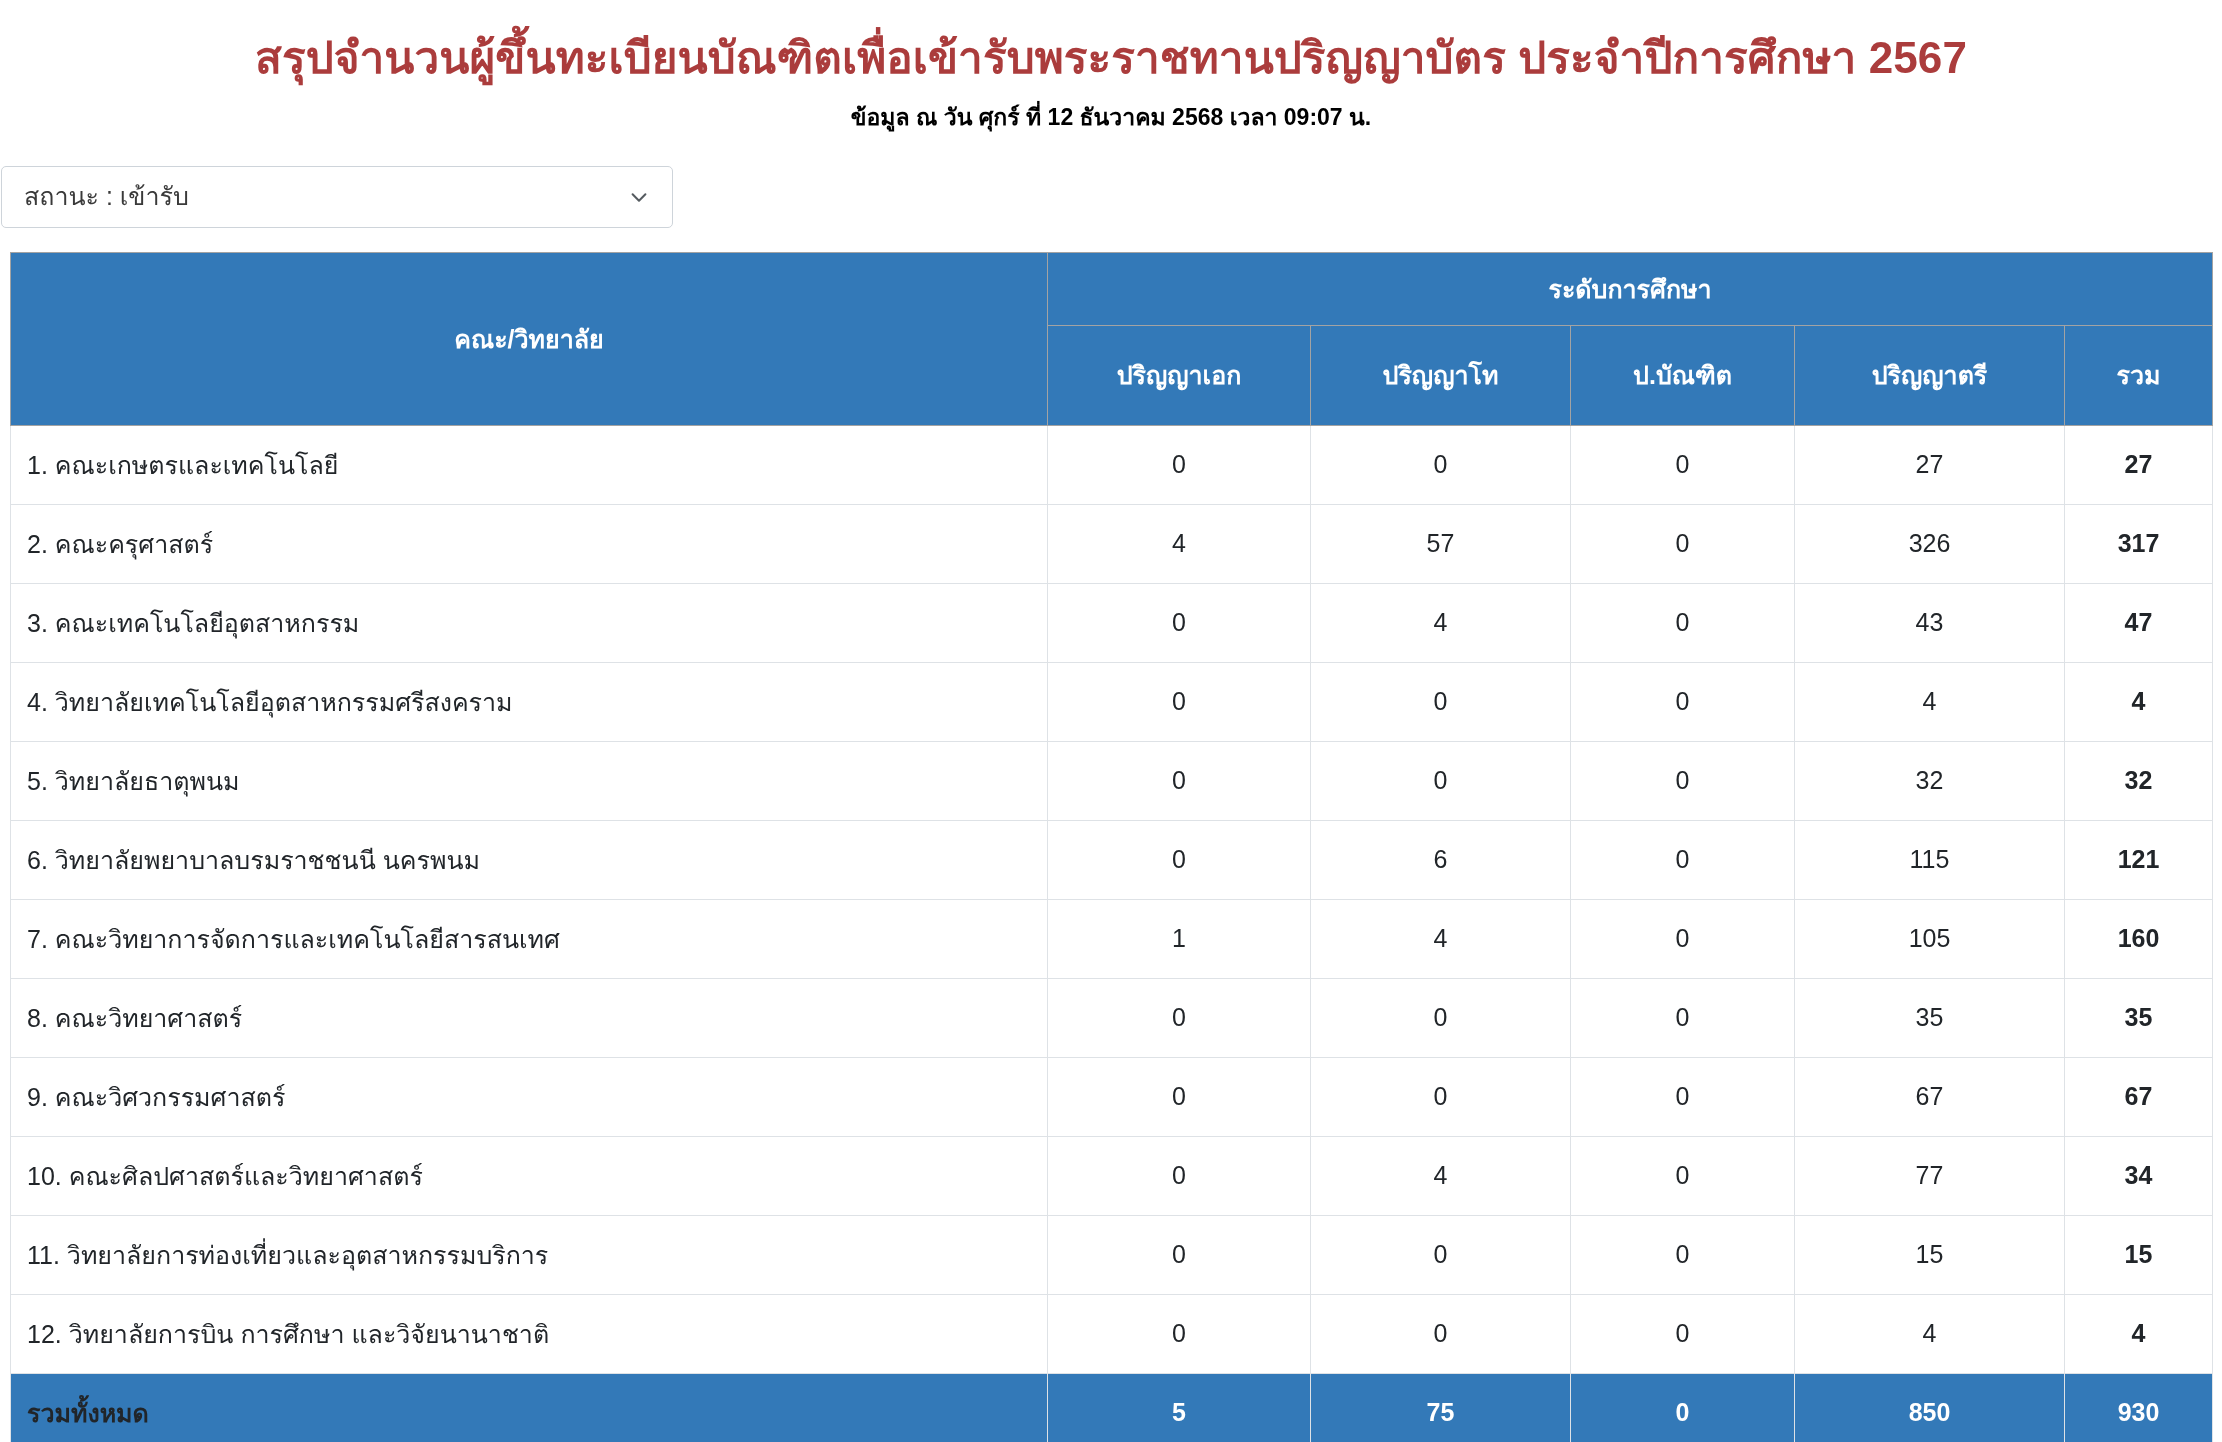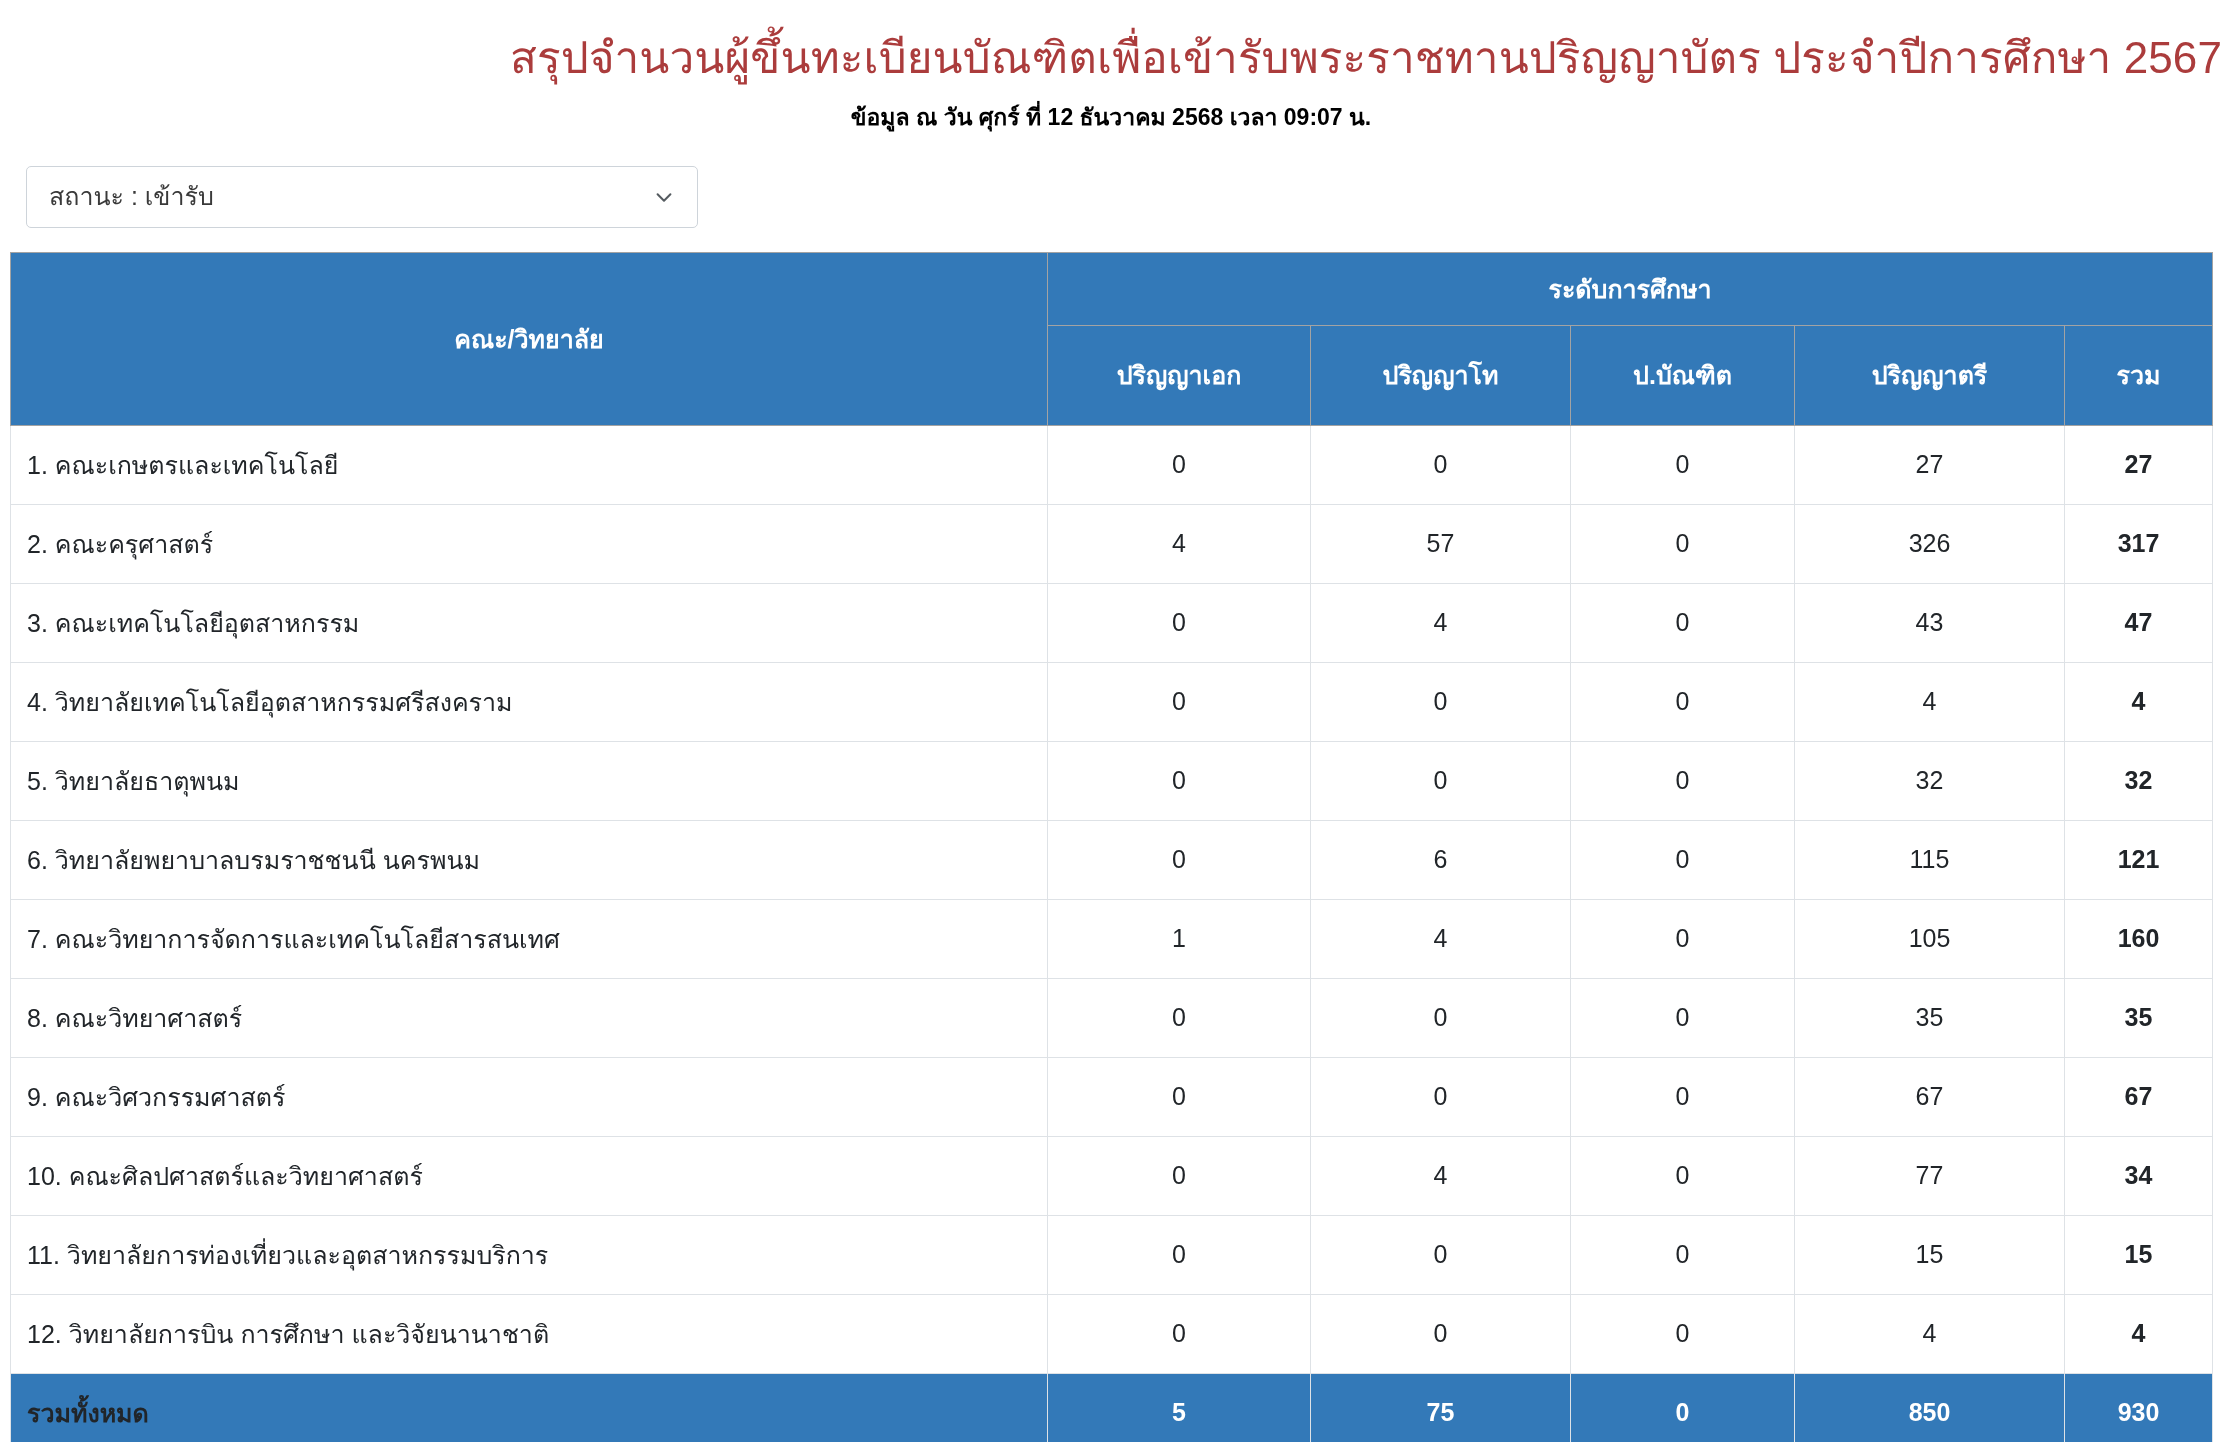--- a/index.html
+++ b/index.html
@@ -21,38 +21,37 @@
   }
 
   
   .header-block {
     padding-top: 30px;
     text-align: center;
   }
   .page-title {
     color: #ab3c3c;
     font-size: 44px;
-    font-weight: normal;
+    font-weight: bold;
     line-height: 1.25;
     margin: 0;
     letter-spacing: 0.1px;
-    text-align: right;
   }
   .page-subtitle {
     color: #000000;
     font-size: 23px;
     font-weight: bold;
     margin: 18px 0 0 0;
     line-height: 1.3;
   }
 
   
   .filter-row {
     margin-top: 33px;
-    padding-left: 26px;
+    padding-left: 1px;
   }
   .status-select {
     position: relative;
     width: 672px;
     height: 62px;
     border: 1px solid #ced4da;
     border-radius: 5px;
     background: #ffffff;
     display: flex;
     align-items: center;

